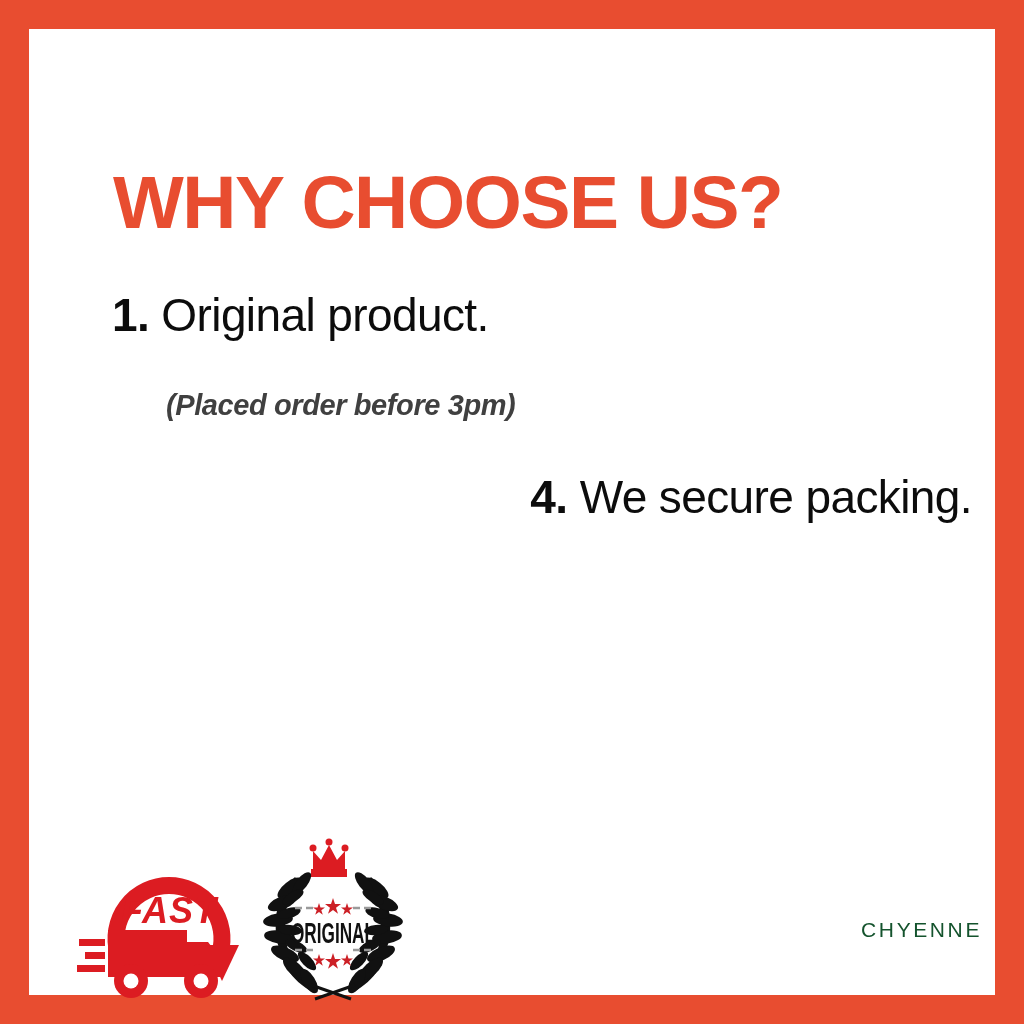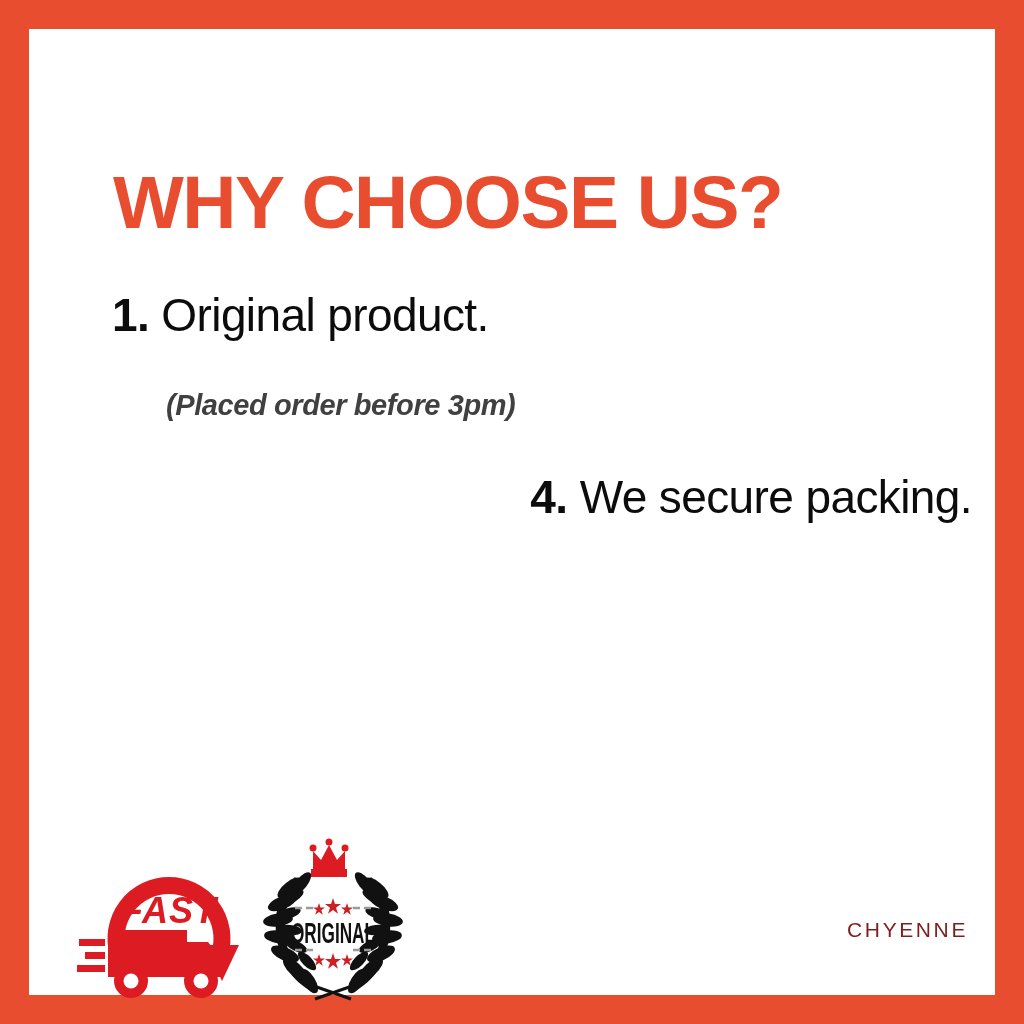--- a/index.html
+++ b/index.html
@@ -88,24 +88,24 @@
     left: 48px;
     top: 806px;
     display: flex;
     align-items: flex-start;
     gap: 4px;
   }
 
   
   #brand {
     position: absolute;
-    right: 27px;
+    right: 13px;
     bottom: 52px;
     text-align: right;
-    color: #7f1d1d;
+    color: #14532d;
     font-size: 21px;
     letter-spacing: 2.6px;
     line-height: 1.22;
     font-weight: normal;
   }
 </style>
 </head>
 <body>
 
 <div id="poster">

